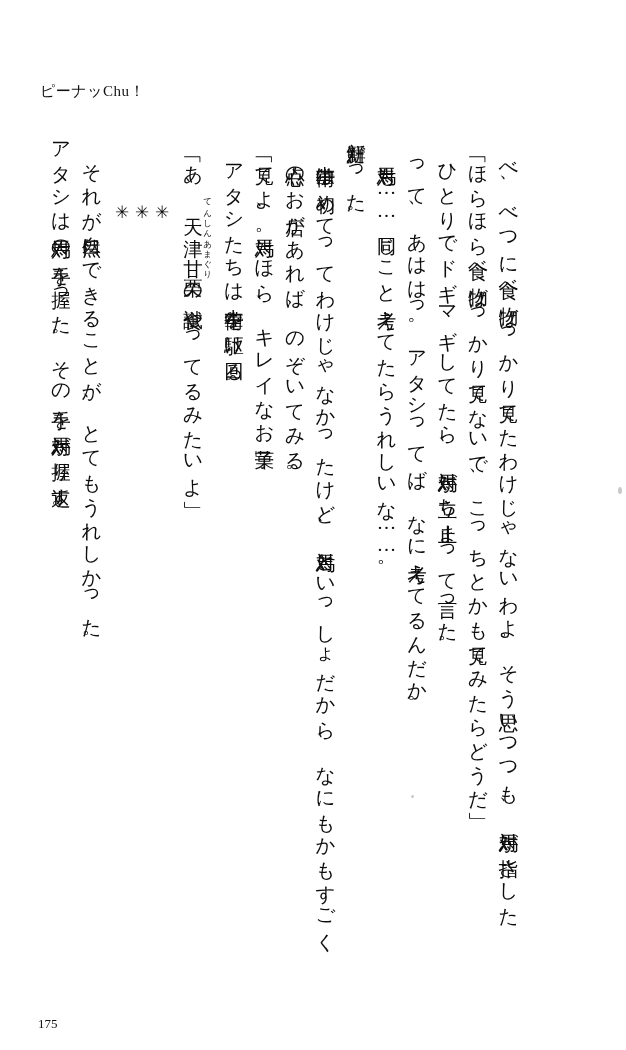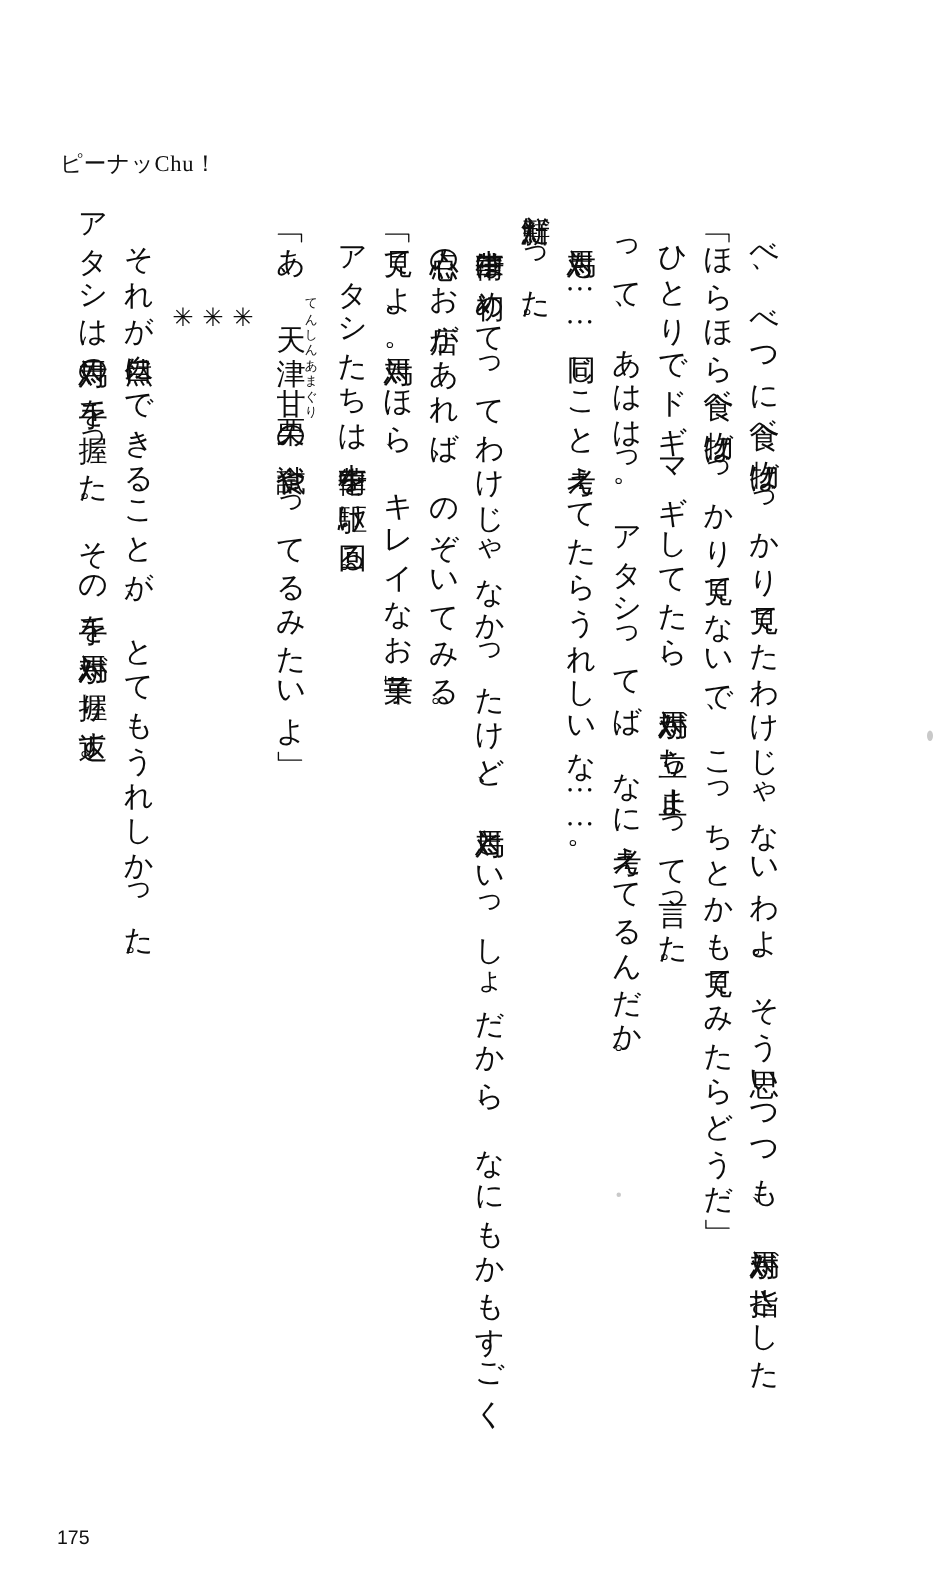--- a/index.html
+++ b/index.html
@@ -20,35 +20,35 @@
     position: absolute;
     inset: 0;
     width: 626px;
     height: 1050px;
   }
 
   
   .running-head {
     position: absolute;
     left: 40px;
-    top: 100px;
+    top: 82px;
     font-size: 15px;
     letter-spacing: 0.5px;
     color: #111;
     white-space: nowrap;
   }
 
   
   .folio {
     position: absolute;
     left: 38px;
     bottom: 18px;
     font-size: 13px;
     color: #111;
-    font-family: Liberation Sans, sans-serif;
+    font-family: Liberation Serif, serif;
   }
 
   
   .body-text {
     position: absolute;
     top: 128px;
     right: 46px;
     height: 880px;
     width: 540px;
     display: flex;

